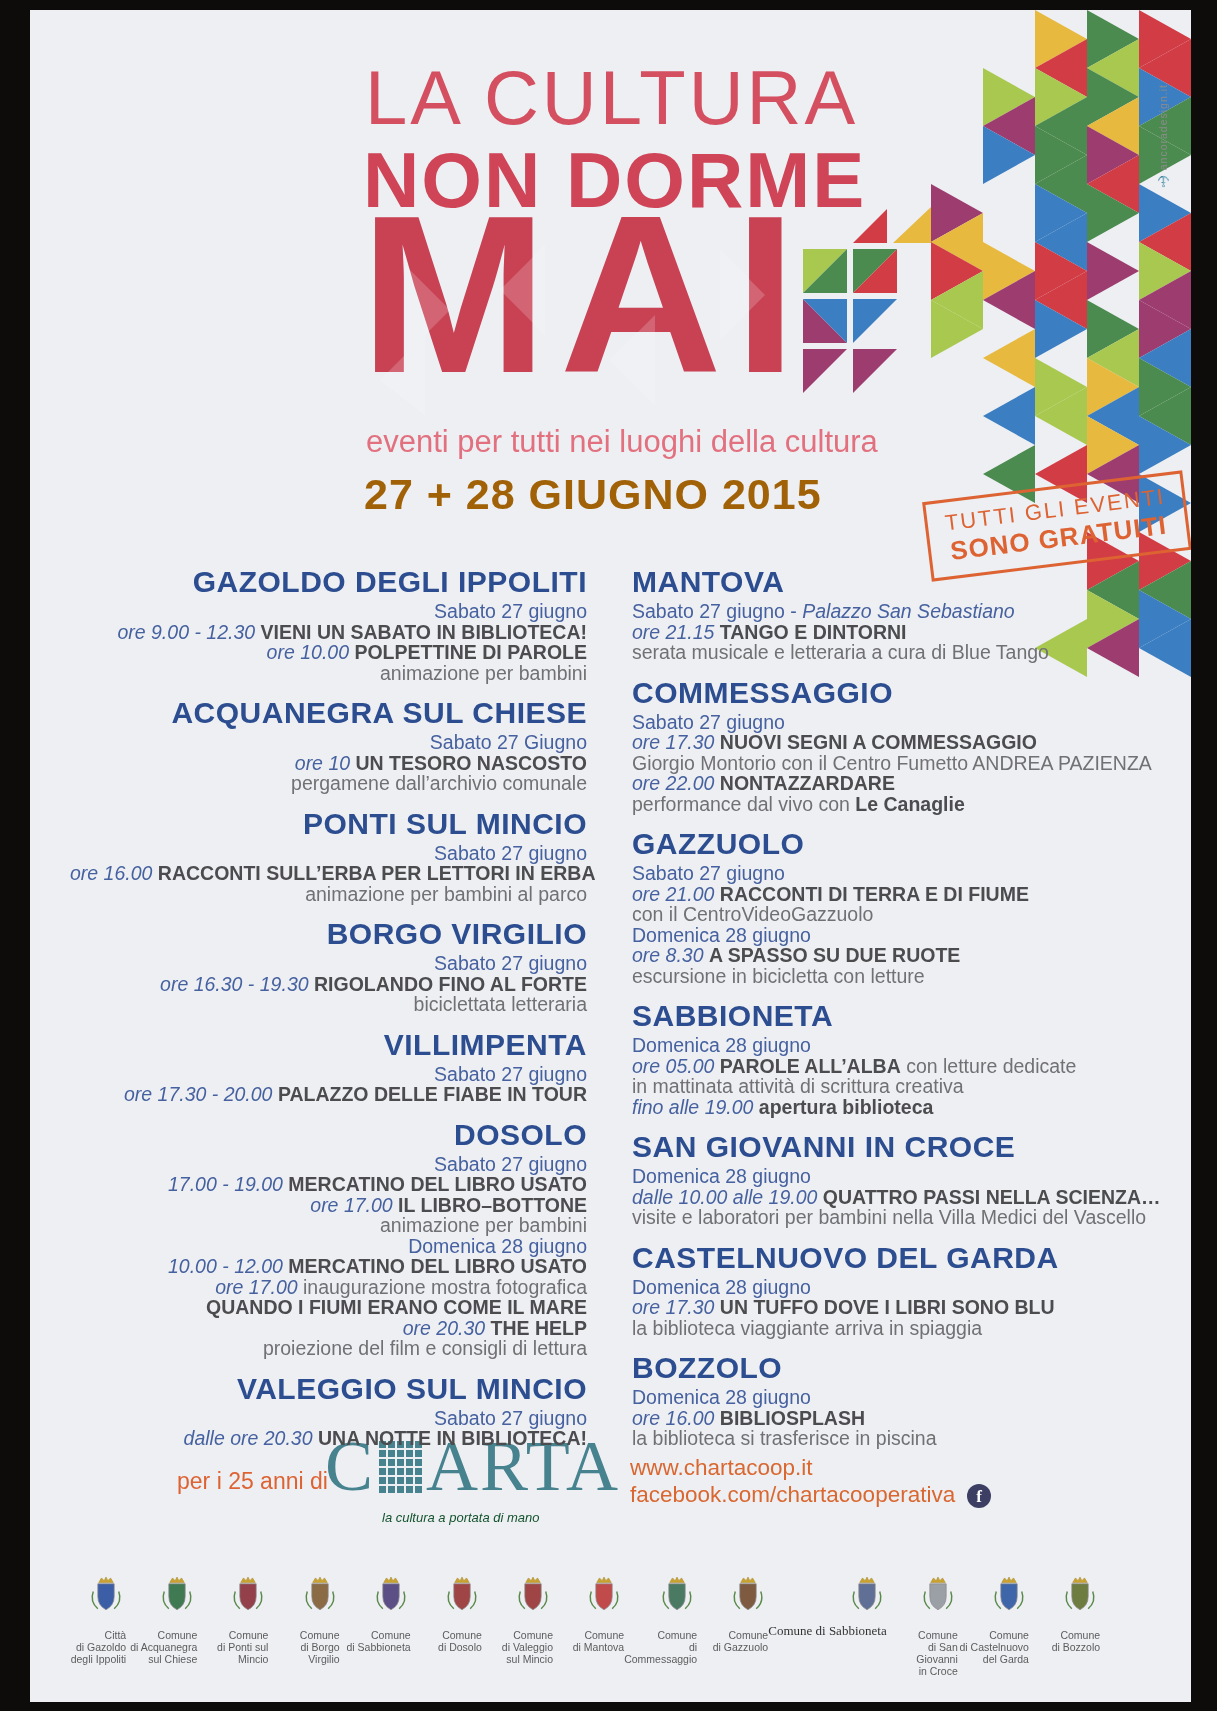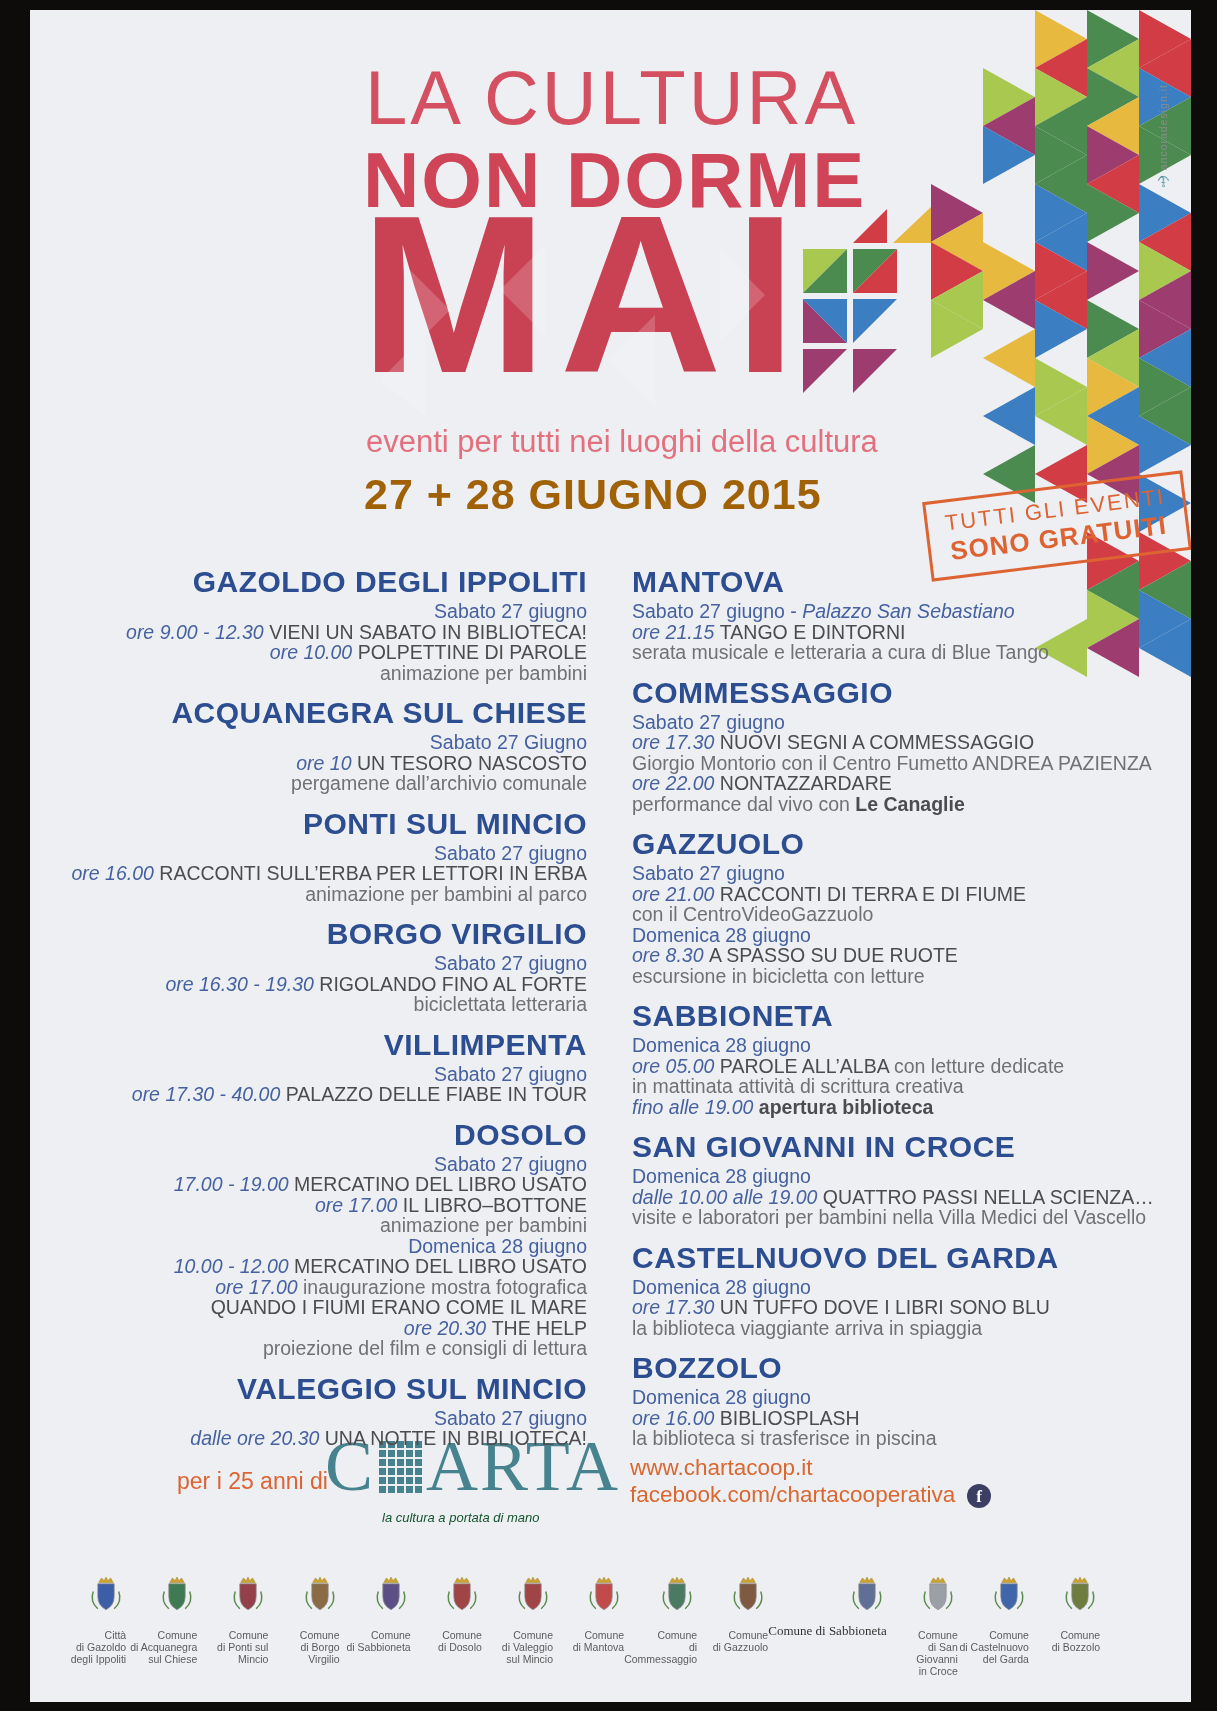--- a/index.html
+++ b/index.html
@@ -45,21 +45,21 @@
   .col-left{width:517px;text-align:right;}
   .col-right{width:518px;margin-left:45px;text-align:left;}
   .event{margin-top:14px;}
   .event:first-child{margin-top:0;}
   .city{font-size:30px;line-height:32px;font-weight:700;color:#2c4d90;
     letter-spacing:0.5px;margin:0 0 3px 0;}
   .line{font-size:19.5px;line-height:20.5px;white-space:nowrap;color:#717173;}
   .seg-day{color:#46619f;}
   .seg-dayi{color:#46619f;font-style:italic;}
   .seg-time{color:#46619f;font-style:italic;}
-  .seg-title{color:#4c4c4e;font-weight:400;}
+  .seg-title{color:#4c4c4e;font-weight:700;}
   .seg-desc{color:#717173;}
   .seg-bold{color:#4c4c4e;font-weight:700;}
   
   .anni{position:absolute;left:147px;top:1458px;font-size:23px;color:#dd6333;}
   .charta{position:absolute;left:295px;top:1427px;display:flex;align-items:flex-end;
     color:#47828f;font-family:"Liberation Serif",serif;}
   .charta .big{font-size:72px;line-height:58px;letter-spacing:2px;}
   .charta-h{display:inline-block;margin:0 4px 2px 4px;}
   .charta-h .hrow{display:flex;margin-top:2px;}
   .charta-h .hrow:first-child{margin-top:0;}
@@ -219,21 +219,21 @@
         </div>
         <div class="event">
           <div class="city">BORGO VIRGILIO</div>
           <div class="line"><span class="seg-day">Sabato 27 giugno</span></div>
           <div class="line"><span class="seg-time">ore 16.30 - 19.30 </span><span class="seg-title">RIGOLANDO FINO AL FORTE</span></div>
           <div class="line"><span class="seg-desc">biciclettata letteraria</span></div>
         </div>
         <div class="event">
           <div class="city">VILLIMPENTA</div>
           <div class="line"><span class="seg-day">Sabato 27 giugno</span></div>
-          <div class="line"><span class="seg-time">ore 17.30 - 40.00 </span><span class="seg-title">PALAZZO DELLE FIABE IN TOUR</span></div>
+          <div class="line"><span class="seg-time">ore 17.30 - 20.00 </span><span class="seg-title">PALAZZO DELLE FIABE IN TOUR</span></div>
         </div>
         <div class="event">
           <div class="city">DOSOLO</div>
           <div class="line"><span class="seg-day">Sabato 27 giugno</span></div>
           <div class="line"><span class="seg-time">17.00 - 19.00 </span><span class="seg-title">MERCATINO DEL LIBRO USATO</span></div>
           <div class="line"><span class="seg-time">ore 17.00 </span><span class="seg-title">IL LIBRO–BOTTONE</span></div>
           <div class="line"><span class="seg-desc">animazione per bambini</span></div>
           <div class="line"><span class="seg-day">Domenica 28 giugno</span></div>
           <div class="line"><span class="seg-time">10.00 - 12.00 </span><span class="seg-title">MERCATINO DEL LIBRO USATO</span></div>
           <div class="line"><span class="seg-time">ore 17.00 </span><span class="seg-desc">inaugurazione mostra fotografica</span></div>

